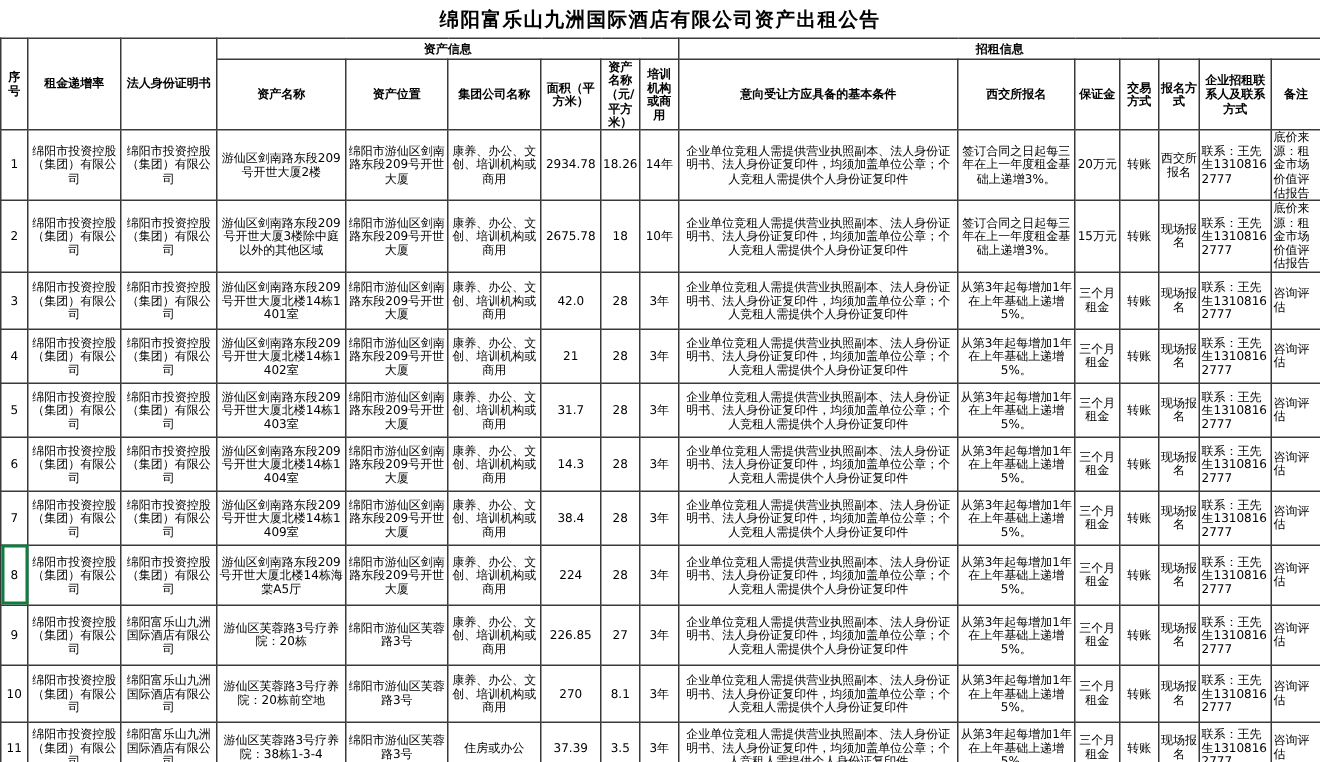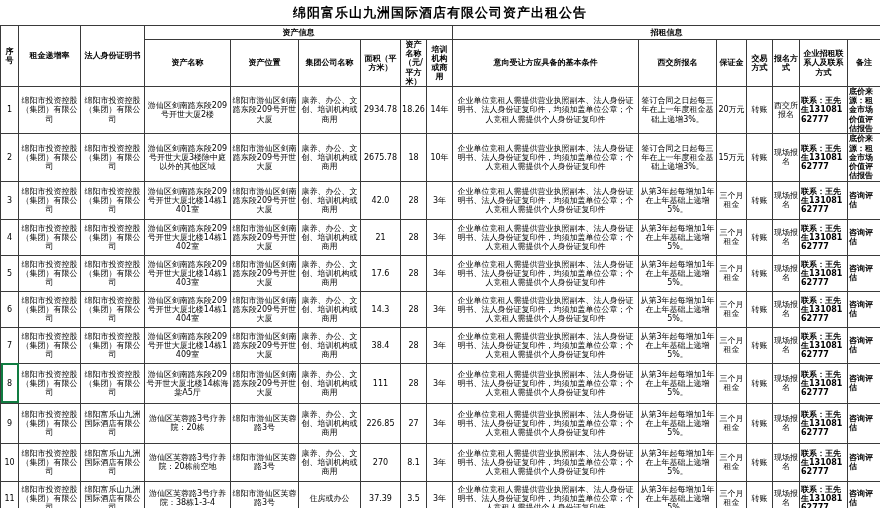--- a/index.html
+++ b/index.html
@@ -18,21 +18,21 @@
     border: 1px solid #3a3a3a;
     font-size: 8px; line-height: 1.15;
     text-align: center; vertical-align: middle;
     padding: 0 1px; overflow: hidden;
     word-break: break-all; word-wrap: break-word;
     font-weight: normal;
   }
   thead th { font-weight: bold; }
   tr.grp { height: 14px; }
   tr.sub { height: 26px; }
-  td.al { text-align: left; font-weight: bold; }
+  td.al { text-align: left; }
   td.sel { outline: 2px solid #107c41; outline-offset: -2px; }
 </style>
 </head>
 <body>
 
 <div class="sheet">
 
   <div class="title">绵阳富乐山九洲国际酒店有限公司资产出租公告</div>
 
   <table>
@@ -151,21 +151,21 @@
           <td class="al">联系：王先生13108162777</td>
           <td class="al">咨询评估</td>
         </tr>
         <tr style="height: 36px;">
           <td>5</td>
           <td>绵阳市投资控股（集团）有限公司</td>
           <td>绵阳市投资控股（集团）有限公司</td>
           <td>游仙区剑南路东段209号开世大厦北楼14栋1403室</td>
           <td>绵阳市游仙区剑南路东段209号开世大厦</td>
           <td>康养、办公、文创、培训机构或商用</td>
-          <td>17.6</td>
+          <td>31.7</td>
           <td>28</td>
           <td>3年</td>
           <td>企业单位竞租人需提供营业执照副本、法人身份证明书、法人身份证复印件，均须加盖单位公章；个人竞租人需提供个人身份证复印件</td>
           <td>从第3年起每增加1年在上年基础上递增5%。</td>
           <td>三个月租金</td>
           <td>转账</td>
           <td>现场报名</td>
           <td class="al">联系：王先生13108162777</td>
           <td class="al">咨询评估</td>
         </tr>
@@ -205,21 +205,21 @@
           <td class="al">联系：王先生13108162777</td>
           <td class="al">咨询评估</td>
         </tr>
         <tr style="height: 40px;">
           <td class="sel" style="outline-color: rgb(16, 124, 65);">8</td>
           <td>绵阳市投资控股（集团）有限公司</td>
           <td>绵阳市投资控股（集团）有限公司</td>
           <td>游仙区剑南路东段209号开世大厦北楼14栋海棠A5厅</td>
           <td>绵阳市游仙区剑南路东段209号开世大厦</td>
           <td>康养、办公、文创、培训机构或商用</td>
-          <td>111</td>
+          <td>224</td>
           <td>28</td>
           <td>3年</td>
           <td>企业单位竞租人需提供营业执照副本、法人身份证明书、法人身份证复印件，均须加盖单位公章；个人竞租人需提供个人身份证复印件</td>
           <td>从第3年起每增加1年在上年基础上递增5%。</td>
           <td>三个月租金</td>
           <td>转账</td>
           <td>现场报名</td>
           <td class="al">联系：王先生13108162777</td>
           <td class="al">咨询评估</td>
         </tr>

